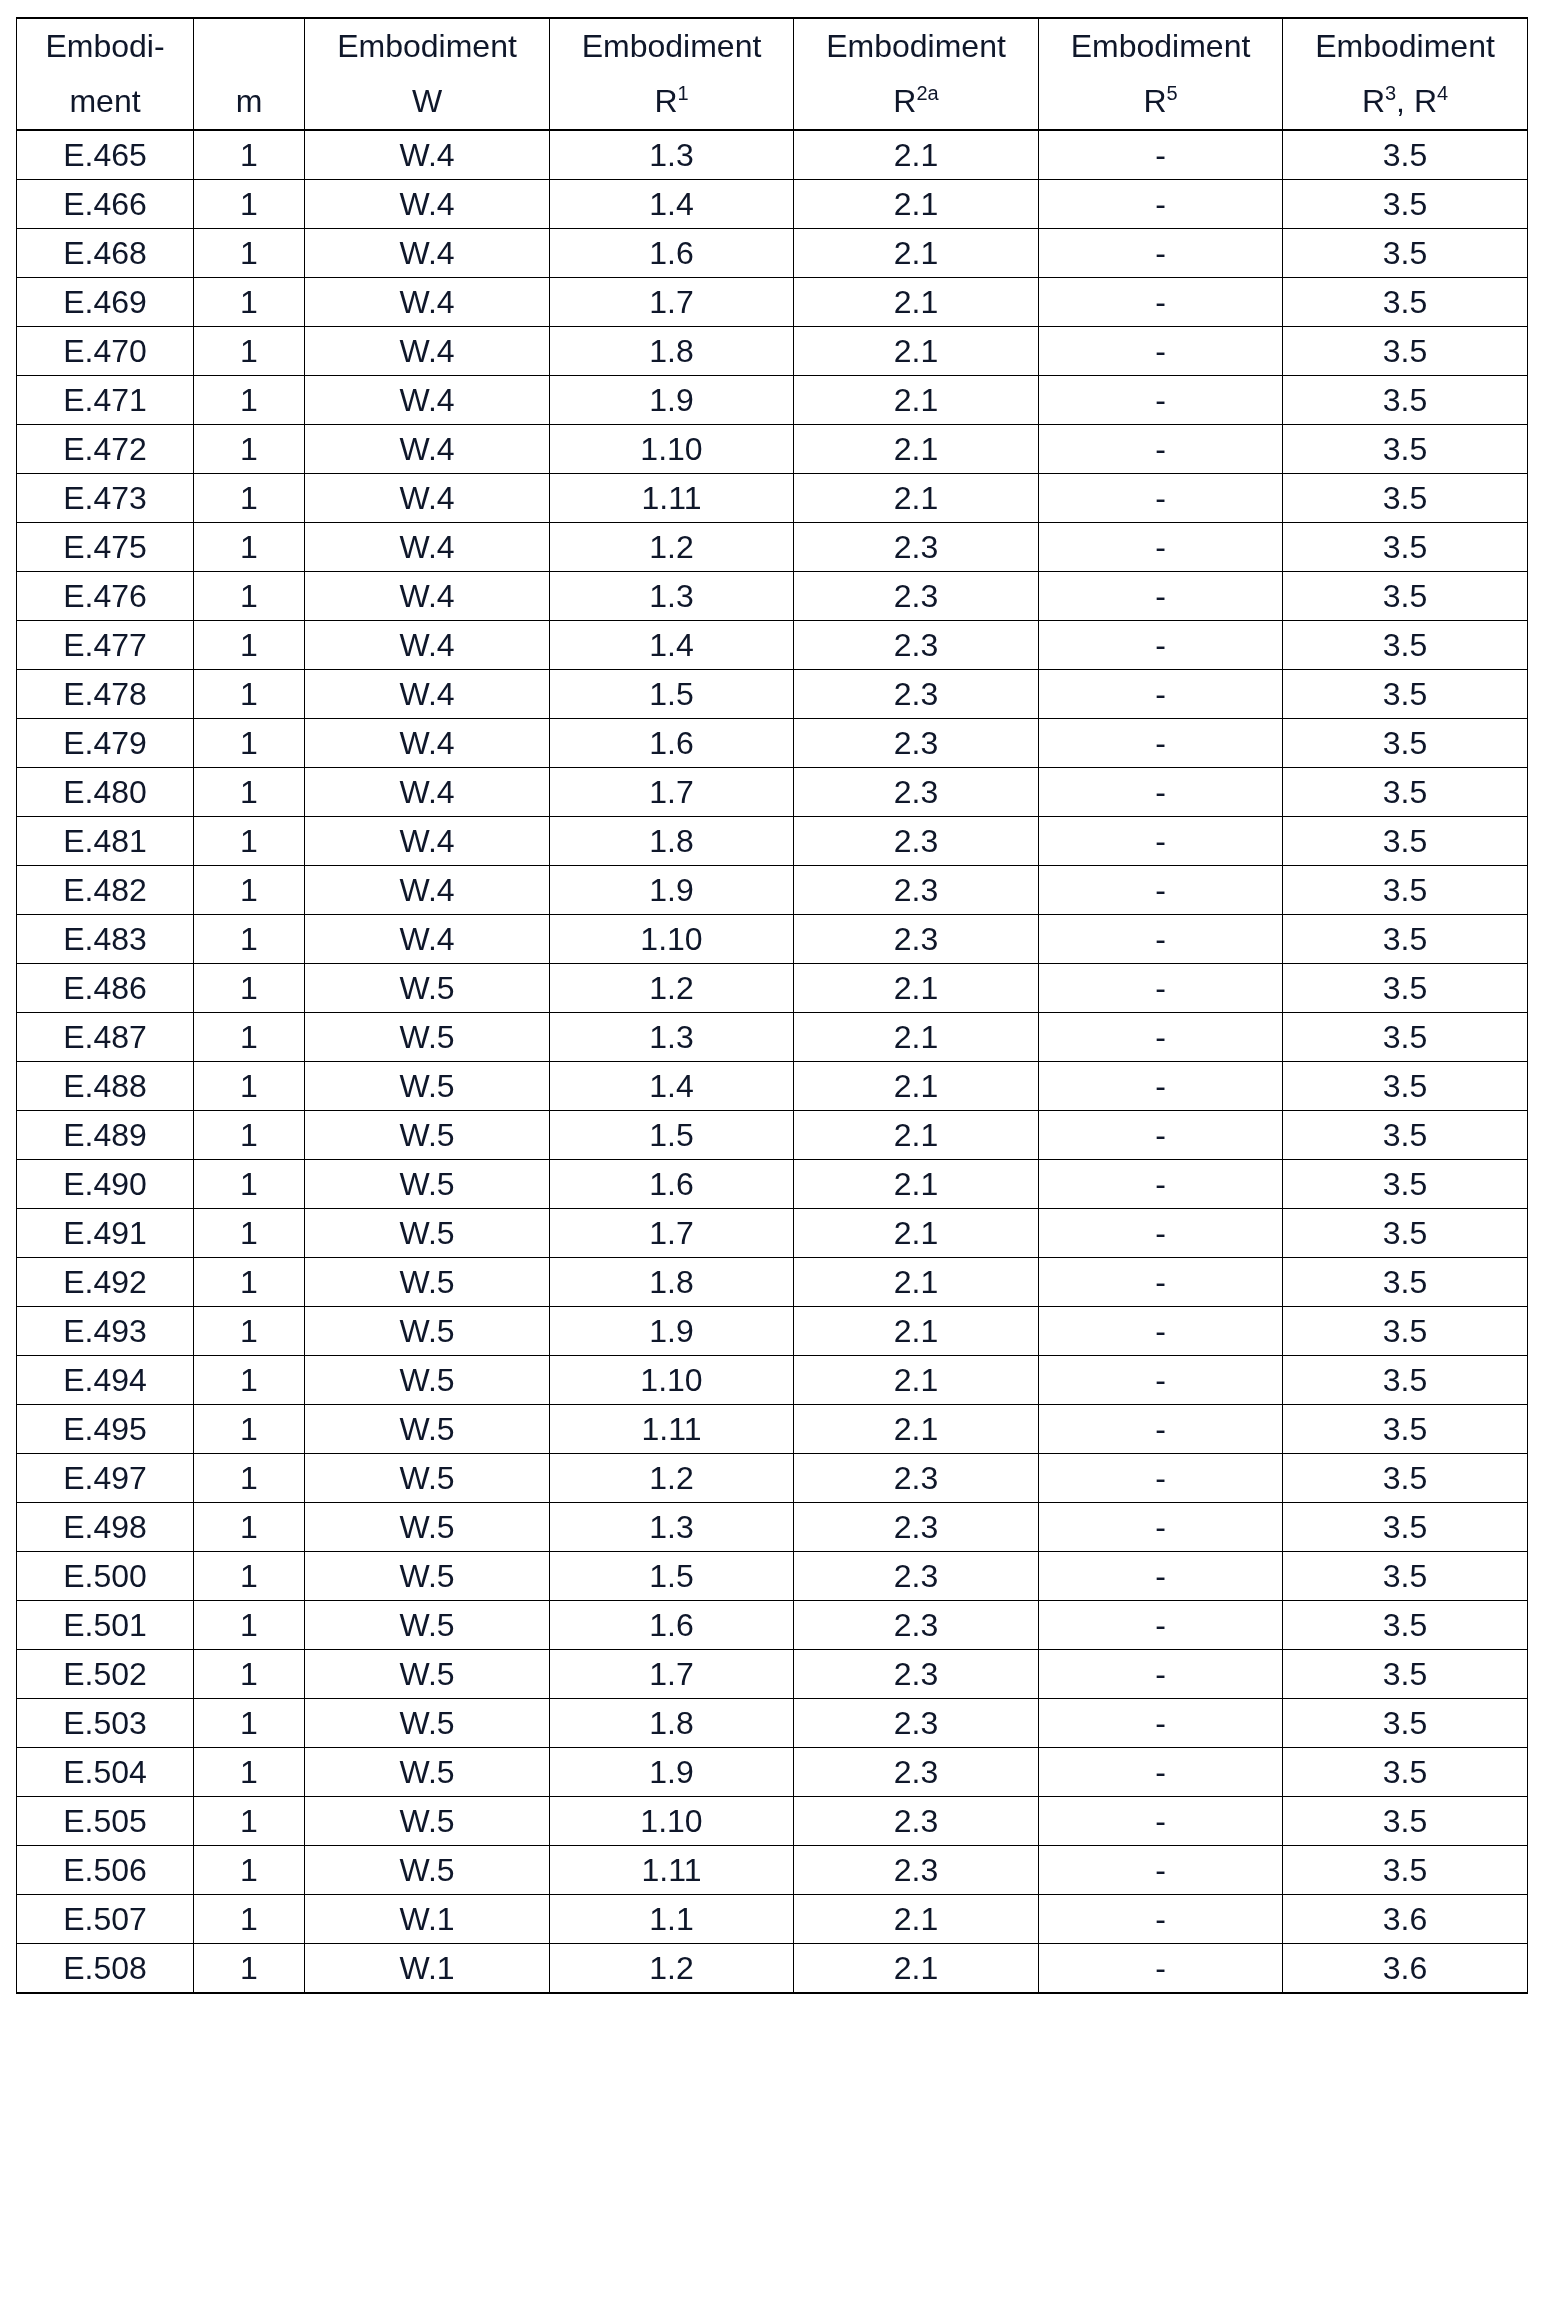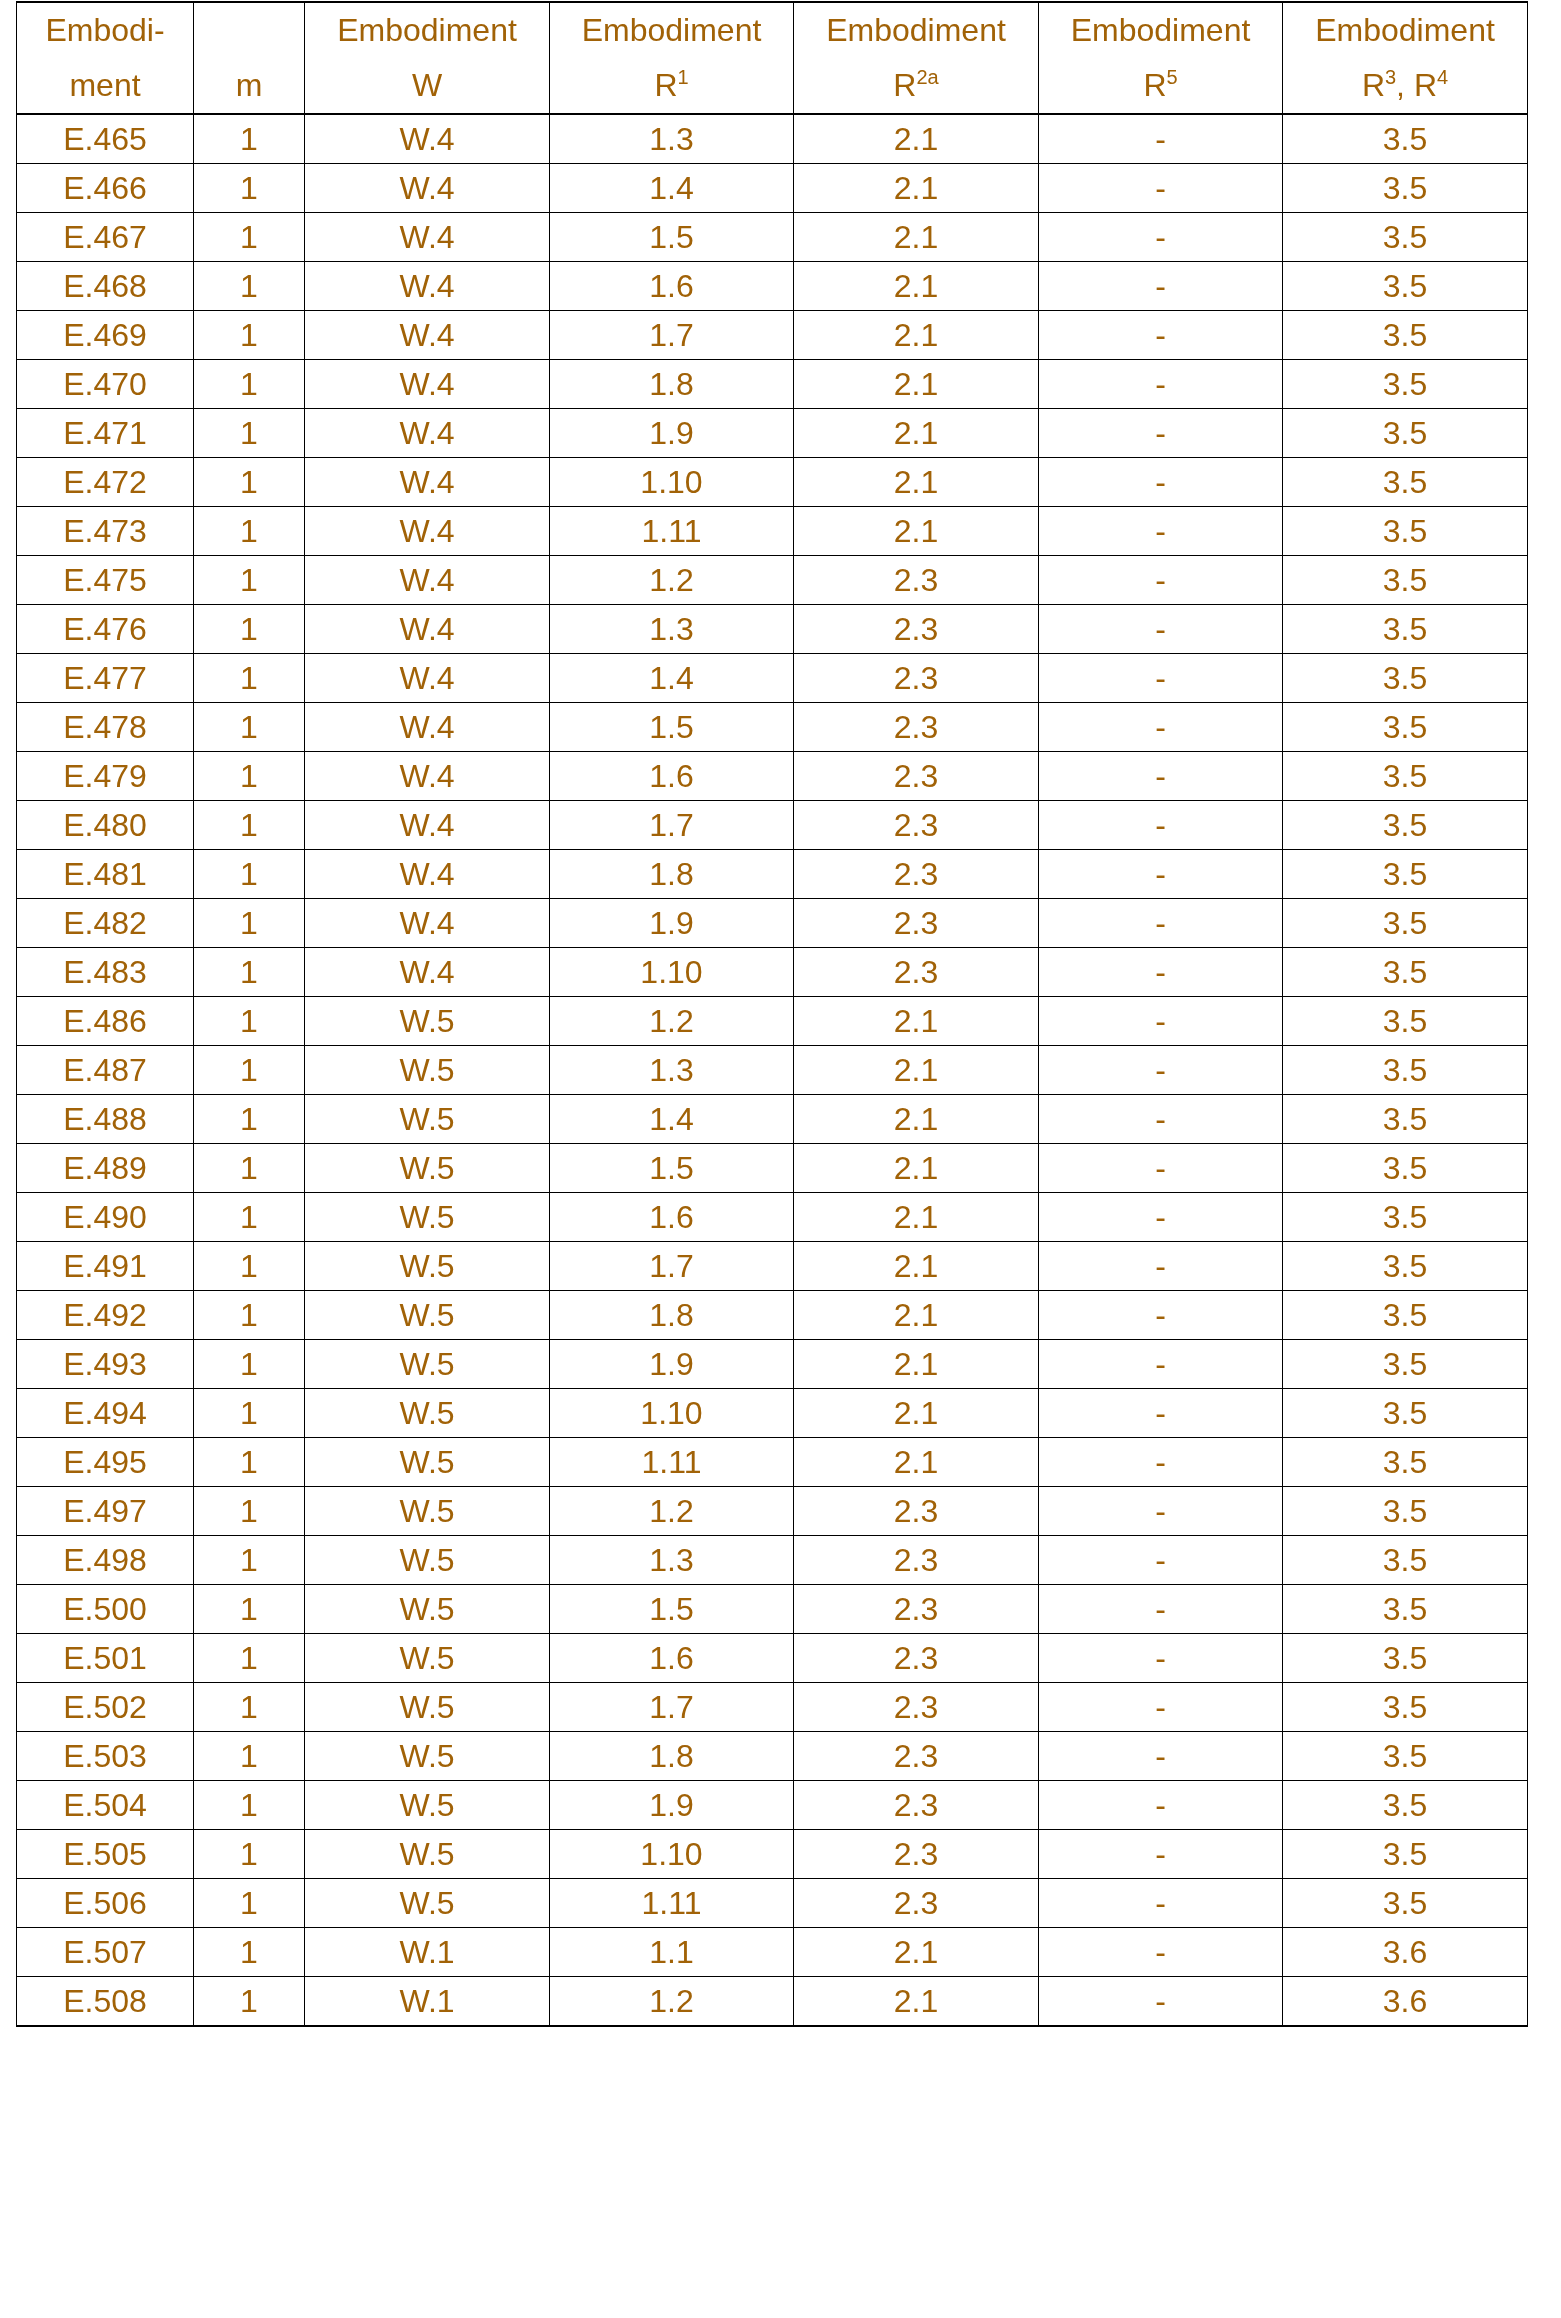--- a/index.html
+++ b/index.html
@@ -1,21 +1,21 @@
 <!DOCTYPE html>
 <html style="font-size:12px"><head>
 <meta charset="utf-8">
 <style>
   html, body { margin: 0; padding: 0; background: #ffffff; }
   body { width: 1562px; height: 2319px; position: relative; overflow: hidden; }
   .tbl {
-    position: absolute; left: 16px; top: 1px;
+    position: absolute; left: 16px; top: 17px;
     border-collapse: collapse;
     font-family: "Liberation Sans", sans-serif;
-    color: #a16207;
+    color: #0f172a;
     table-layout: fixed;
   }
   .tbl th, .tbl td {
     border-left: 1.5px solid #000;
     border-right: 1.5px solid #000;
     text-align: center;
     padding: 0;
     font-weight: normal;
   }
   .tbl th {
@@ -97,29 +97,20 @@
       <tr>
         <td>E.466</td>
         <td>1</td>
         <td>W.4</td>
         <td>1.4</td>
         <td>2.1</td>
         <td>-</td>
         <td>3.5</td>
       </tr>
       <tr>
-        <td>E.467</td>
-        <td>1</td>
-        <td>W.4</td>
-        <td>1.5</td>
-        <td>2.1</td>
-        <td>-</td>
-        <td>3.5</td>
-      </tr>
-      <tr>
         <td>E.468</td>
         <td>1</td>
         <td>W.4</td>
         <td>1.6</td>
         <td>2.1</td>
         <td>-</td>
         <td>3.5</td>
       </tr>
       <tr>
         <td>E.469</td>

